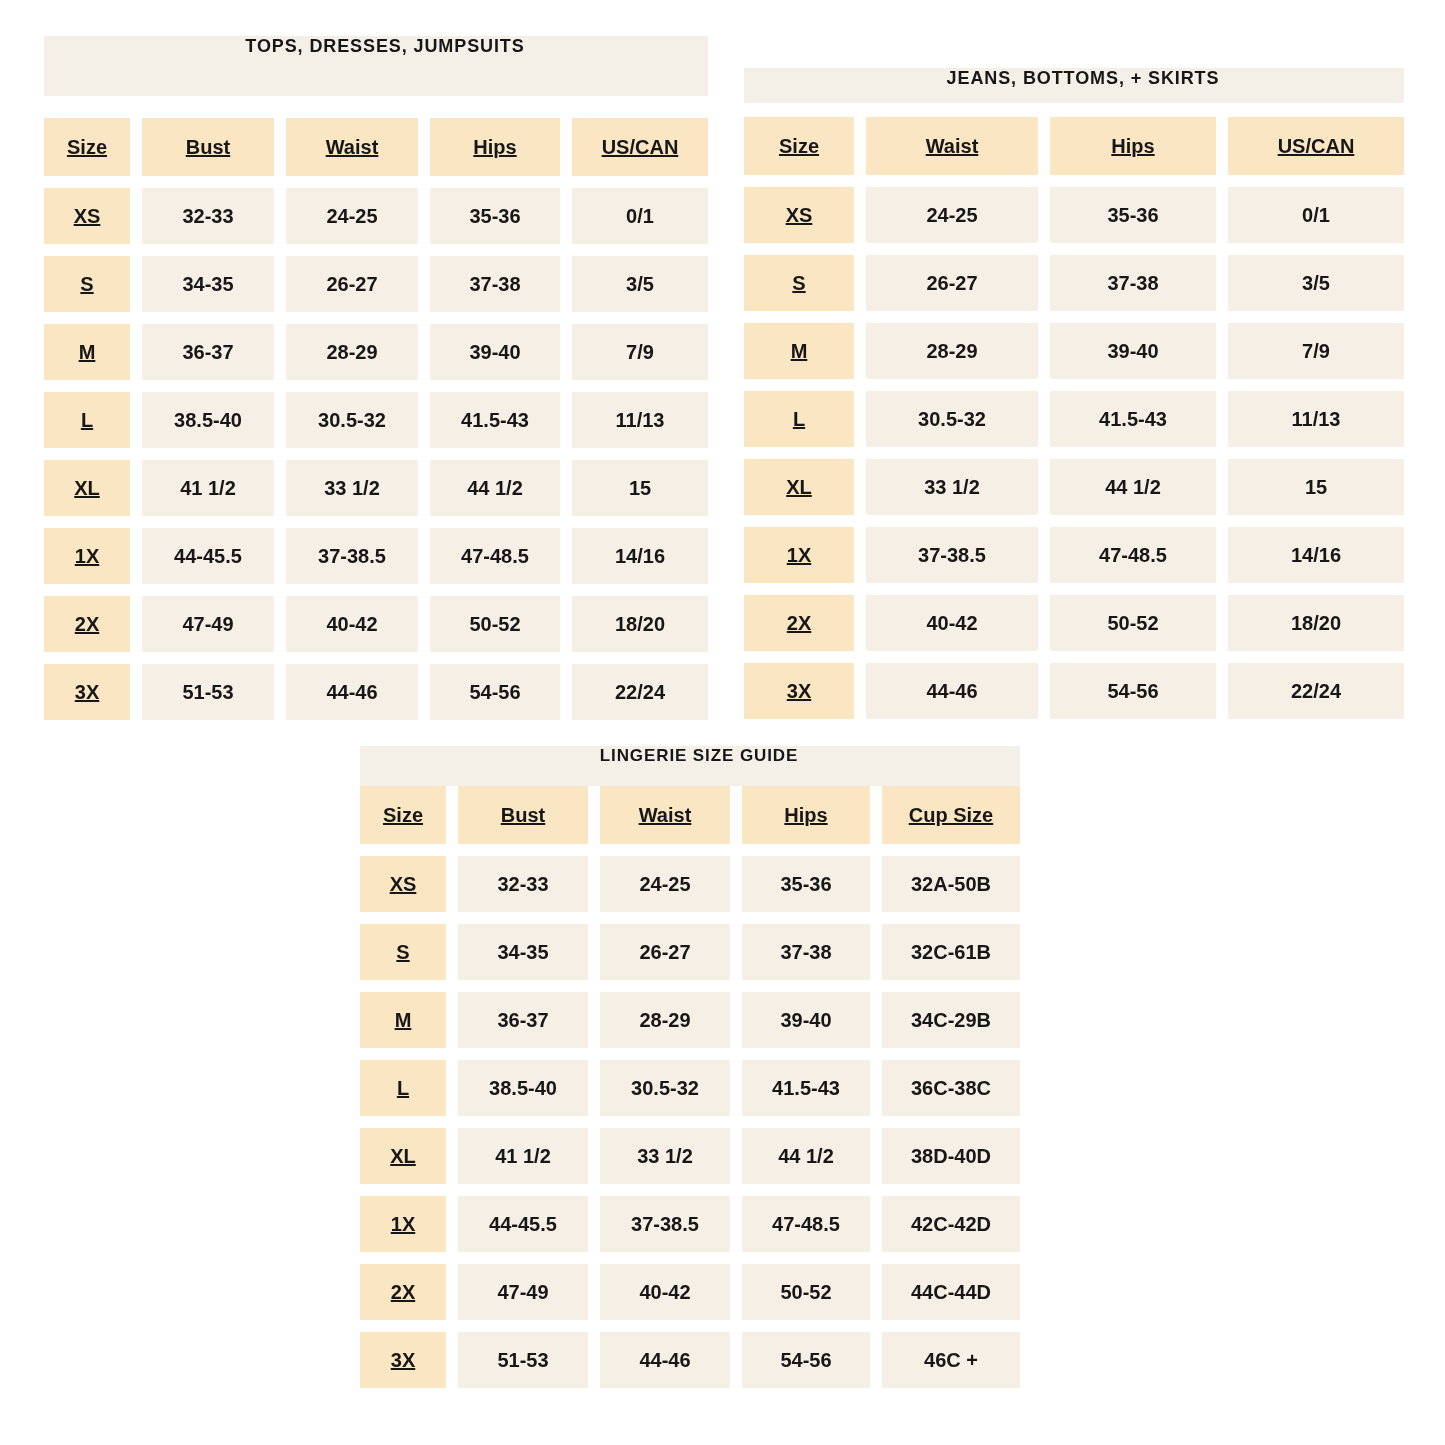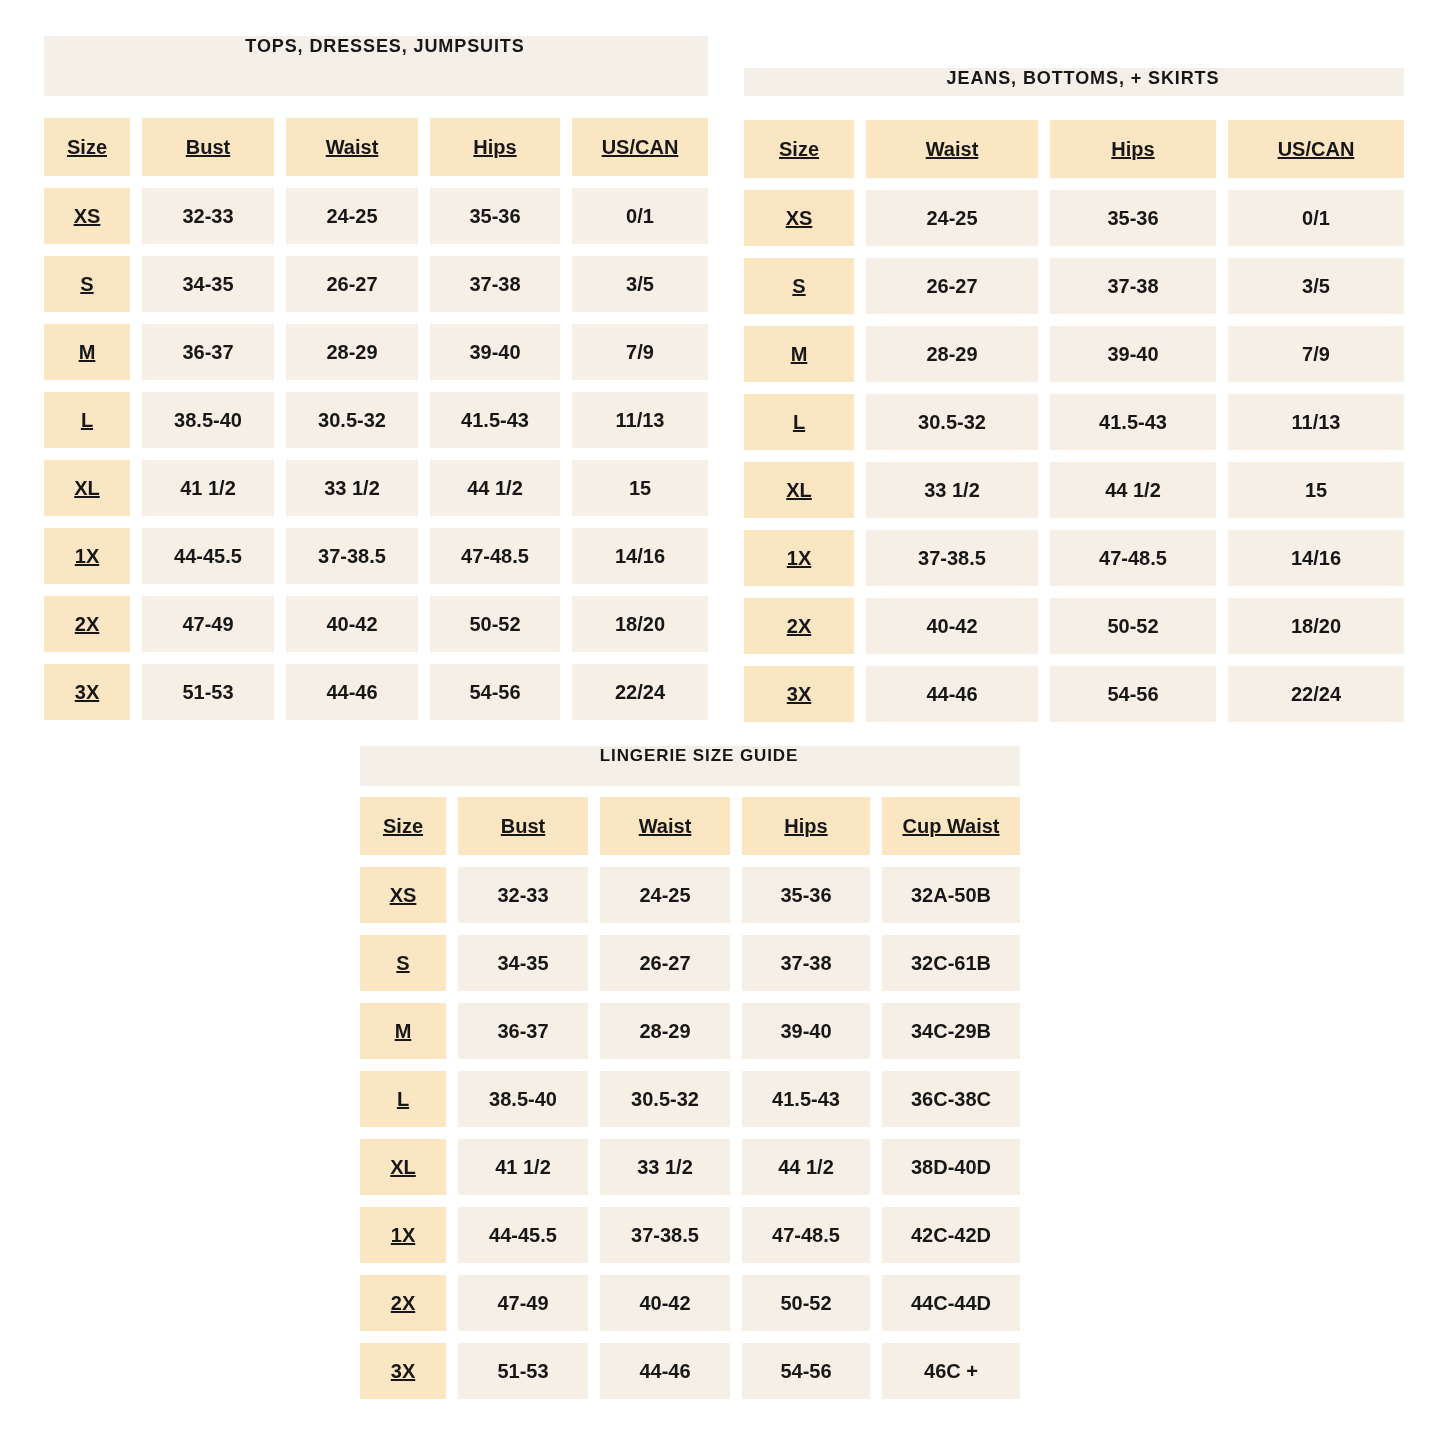--- a/index.html
+++ b/index.html
@@ -15,22 +15,22 @@
   #table-0{left:44px;top:36px;width:664px;}
   #table-1{left:744px;top:68px;width:660px;}
   #table-2{left:360px;top:746px;width:660px;}
 
   .title-bar{
     background:var(--title-bar,#f4efe7);
     display:flex;flex-direction:row;justify-content:center;
     padding-left:18px;box-sizing:border-box;
   }
   #table-0 .title-bar{height:60px;margin-bottom:22px;}
-  #table-1 .title-bar{height:28px;margin-bottom:24px;}
-  #table-2 .title-bar{height:40px;margin-bottom:11px;}
+  #table-1 .title-bar{height:35px;margin-bottom:14px;}
+  #table-2 .title-bar{height:40px;}
 
   .title{font-weight:700;font-size:18px;letter-spacing:0.9px;line-height:1.2;}
   #table-2 .title{font-size:17px;}
   .subtitle{font-weight:700;font-size:13px;letter-spacing:0.6px;margin-top:3px;}
   .subtitle:empty{display:none;}
 
   .grid{
     display:grid;
     gap:12px;
     grid-template-rows:58px;
@@ -154,21 +154,21 @@
   <section class="size-table" id="table-2">
     <header class="title-bar">
       <div class="title">LINGERIE SIZE GUIDE</div>
 
     </header>
     <div class="grid">
         <div class="cell head">Size</div>
         <div class="cell head">Bust</div>
         <div class="cell head">Waist</div>
         <div class="cell head">Hips</div>
-        <div class="cell head">Cup Waist</div>
+        <div class="cell head">Cup Size</div>
         <div class="cell size">XS</div>
         <div class="cell val">32-33</div>
         <div class="cell val">24-25</div>
         <div class="cell val">35-36</div>
         <div class="cell val">32A-50B</div>
         <div class="cell size">S</div>
         <div class="cell val">34-35</div>
         <div class="cell val">26-27</div>
         <div class="cell val">37-38</div>
         <div class="cell val">32C-61B</div>

